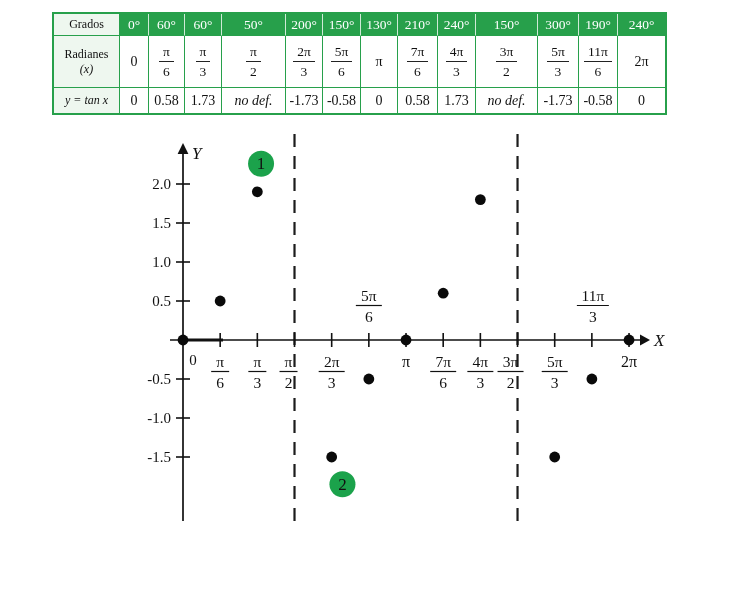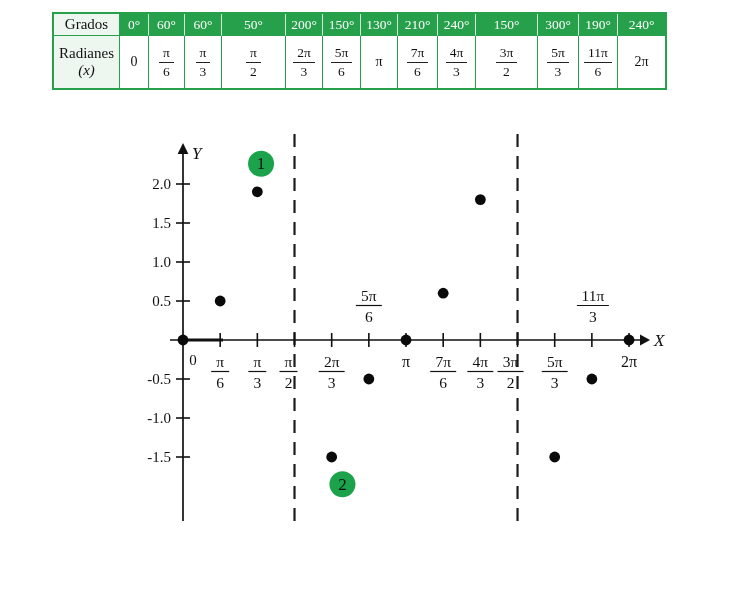--- a/index.html
+++ b/index.html
@@ -21,21 +21,21 @@
     border-bottom:1.5px solid var(--green);
     text-align:center; vertical-align:middle; padding:0 1px;
   }
   .values-table tr td:last-child { border-right:0; }
   .values-table tr:last-child td { border-bottom:0; }
   td.deg {
     background:var(--green); color:#fff; font-size:13.5px;
     border-right:1px solid rgba(255,255,255,.78);
   }
   td.deg:last-child { border-right:0; }
-  td.lbl { background:var(--lightgreen); font-size:15px; }
+  td.lbl { background:var(--lightgreen); font-size:12px; }
   td.val { background:#fff; font-size:14px; }
   .ital { font-style:italic; }
   .frac { display:inline-block; font-size:13.5px; line-height:1.12; vertical-align:middle; }
   .frac .fn { display:block; border-bottom:1.3px solid #222; padding:0 4px 1.5px; }
   .frac .fd { display:block; padding-top:1.5px; }
   
   #plot { position:absolute; left:0; top:0; pointer-events:none; }
   #plot text { font-family:"Liberation Serif", serif; fill:#111; }
 </style>
 </head>
@@ -87,20 +87,36 @@
           <td class="val"><span class="frac"><span class="fn">π</span><span class="fd">2</span></span></td>
           <td class="val"><span class="frac"><span class="fn">2π</span><span class="fd">3</span></span></td>
           <td class="val"><span class="frac"><span class="fn">5π</span><span class="fd">6</span></span></td>
           <td class="val">π</td>
           <td class="val"><span class="frac"><span class="fn">7π</span><span class="fd">6</span></span></td>
           <td class="val"><span class="frac"><span class="fn">4π</span><span class="fd">3</span></span></td>
           <td class="val"><span class="frac"><span class="fn">3π</span><span class="fd">2</span></span></td>
           <td class="val"><span class="frac"><span class="fn">5π</span><span class="fd">3</span></span></td>
           <td class="val"><span class="frac"><span class="fn">11π</span><span class="fd">6</span></span></td>
           <td class="val">2π</td>
+        </tr>
+        <tr style="height: 25px;">
+          <td class="lbl ital">y = tan x</td>
+          <td class="val">0</td>
+          <td class="val">0.58</td>
+          <td class="val">1.73</td>
+          <td class="val ital">no def.</td>
+          <td class="val">-1.73</td>
+          <td class="val">-0.58</td>
+          <td class="val">0</td>
+          <td class="val">0.58</td>
+          <td class="val">1.73</td>
+          <td class="val ital">no def.</td>
+          <td class="val">-1.73</td>
+          <td class="val">-0.58</td>
+          <td class="val">0</td>
         </tr>
       </tbody>
   </table>
   <svg id="plot" width="750" height="593" viewBox="0 0 750 593">
       <line x1="294.51" y1="134" x2="294.51" y2="522" stroke="#1c1c1c" stroke-width="2.2" stroke-dasharray="13 9"></line>
       <line x1="517.53" y1="134" x2="517.53" y2="522" stroke="#1c1c1c" stroke-width="2.2" stroke-dasharray="13 9"></line>
       <line x1="170" y1="340" x2="641" y2="340" stroke="#111" stroke-width="1.7"></line>
       <line x1="178" y1="340" x2="223" y2="340" stroke="#111" stroke-width="3"></line>
       <polygon points="640,334.6 650,340 640,345.4" fill="#111"></polygon>
       <line x1="183" y1="152" x2="183" y2="521" stroke="#111" stroke-width="1.7"></line>

